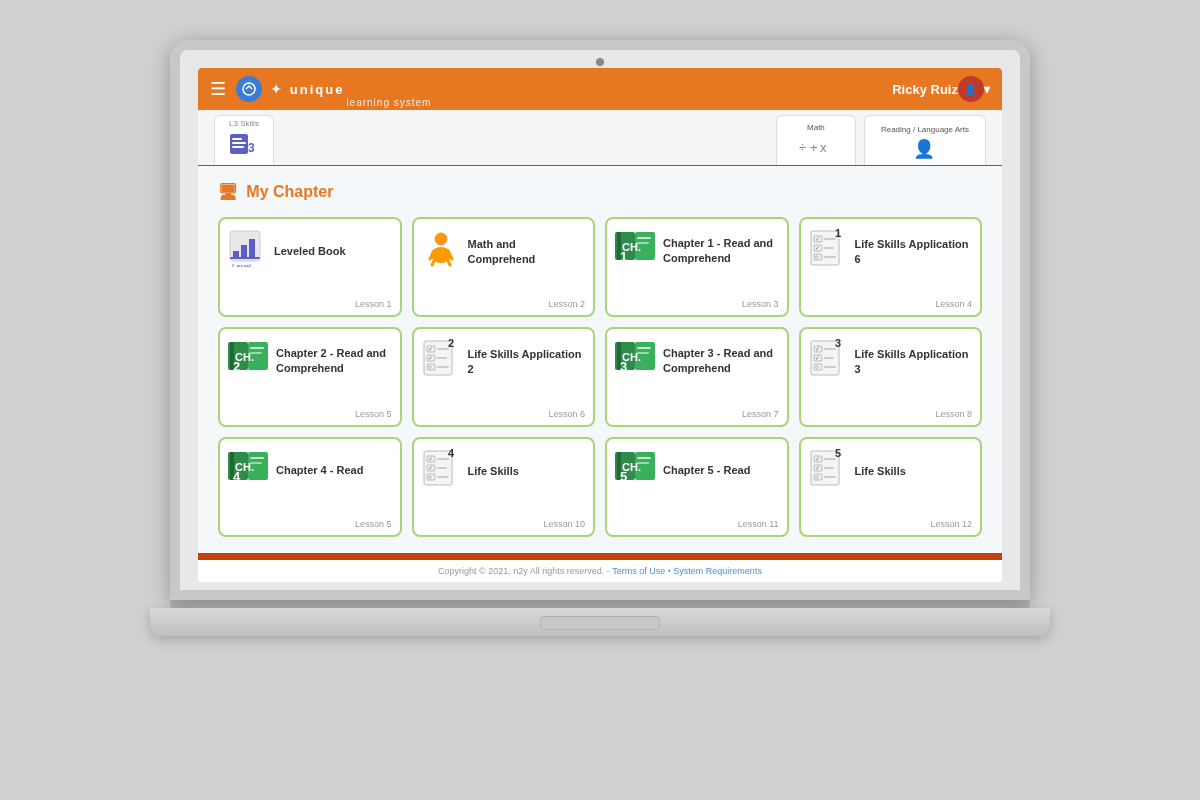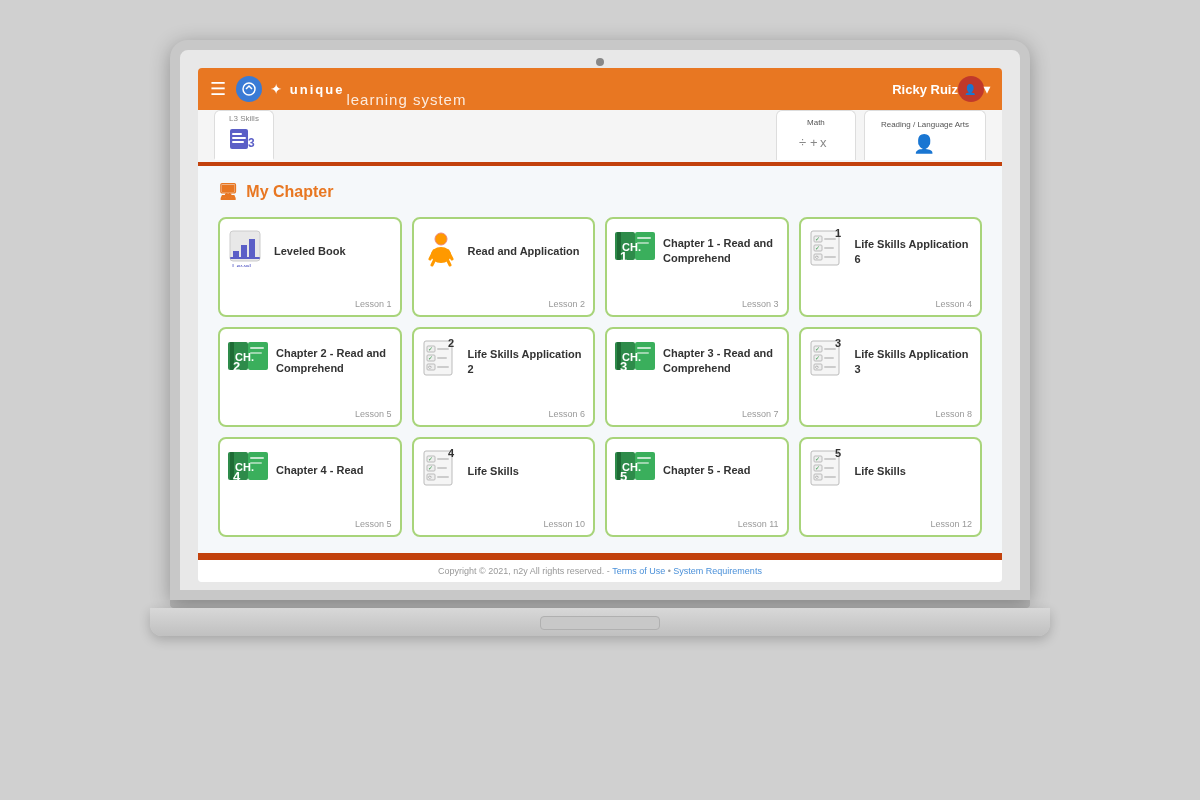--- a/index.html
+++ b/index.html
@@ -93,21 +93,21 @@
       letter-spacing: 2px;
       text-transform: lowercase;
     }
     .logo-text strong {
       font-weight: 700;
       font-size: 13px;
     }
 
     .logo-subtitle {
       color: rgba(255,255,255,0.85);
-      font-size: 15px;
+      font-size: 10px;
       margin-left: 2px;
       align-self: flex-end;
       padding-bottom: 2px;
       letter-spacing: 1px;
     }
 
     .navbar-right {
       margin-left: auto;
       display: flex;
       align-items: center;
@@ -131,23 +131,23 @@
     .nav-dropdown {
       color: white;
       font-size: 12px;
     }
 
     
     .tab-bar {
       background: #f5f5f5;
       height: 56px;
       display: flex;
-      align-items: flex-start;
+      align-items: flex-end;
       padding: 0 16px;
-      border-bottom: 4px solid #c2410c;
+      border-bottom: 1px solid #c2410c;
       flex-shrink: 0;
       gap: 24px;
     }
 
     .tab {
       display: flex;
       flex-direction: column;
       align-items: center;
       justify-content: center;
       padding: 4px 12px 0 12px;
@@ -410,21 +410,21 @@
             <div class="lesson-card">
     <div class="lesson-card-top">
       <span class="lesson-icon"><svg width="38" height="38" viewBox="0 0 38 38">
     <circle cx="19" cy="10" r="6" fill="#f90" stroke="#e87" stroke-width="1"></circle>
     <ellipse cx="19" cy="26" rx="10" ry="8" fill="#f90"></ellipse>
     <line x1="12" y1="22" x2="8" y2="30" stroke="#f90" stroke-width="3" stroke-linecap="round"></line>
     <line x1="26" y1="22" x2="30" y2="30" stroke="#f90" stroke-width="3" stroke-linecap="round"></line>
     <line x1="14" y1="28" x2="10" y2="36" stroke="#f90" stroke-width="3" stroke-linecap="round"></line>
     <line x1="24" y1="28" x2="28" y2="36" stroke="#f90" stroke-width="3" stroke-linecap="round"></line>
   </svg></span>
-      <span class="lesson-title">Read and Application</span>
+      <span class="lesson-title">Math and Comprehend</span>
     </div>
     <span class="lesson-number">Lesson 2</span>
   </div>
             <div class="lesson-card">
     <div class="lesson-card-top">
       <span class="lesson-icon"><svg width="40" height="36" viewBox="0 0 40 36">
     <rect x="0" y="3" width="20" height="28" rx="2" fill="#2e8b4a"></rect>
     <rect x="2" y="3" width="4" height="28" rx="1" fill="#1e6b35"></rect>
     <rect x="20" y="3" width="20" height="28" rx="2" fill="#3aaf5c"></rect>
     <rect x="22" y="8" width="14" height="2" rx="1" fill="white" opacity="0.7"></rect>

